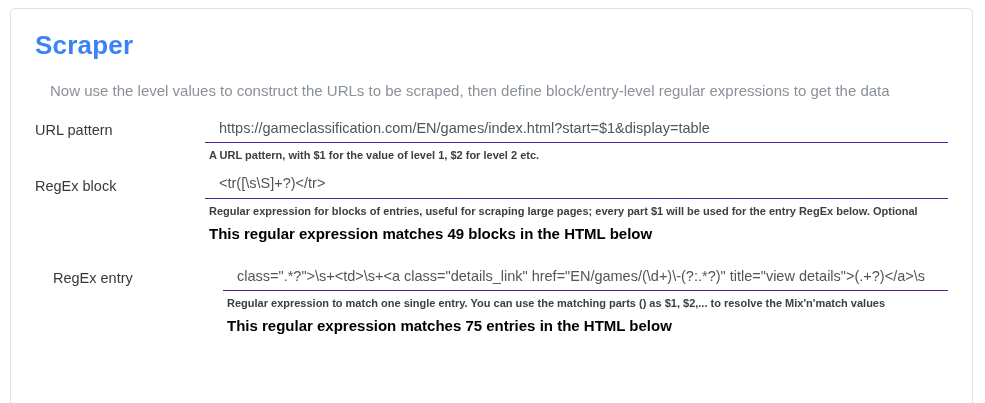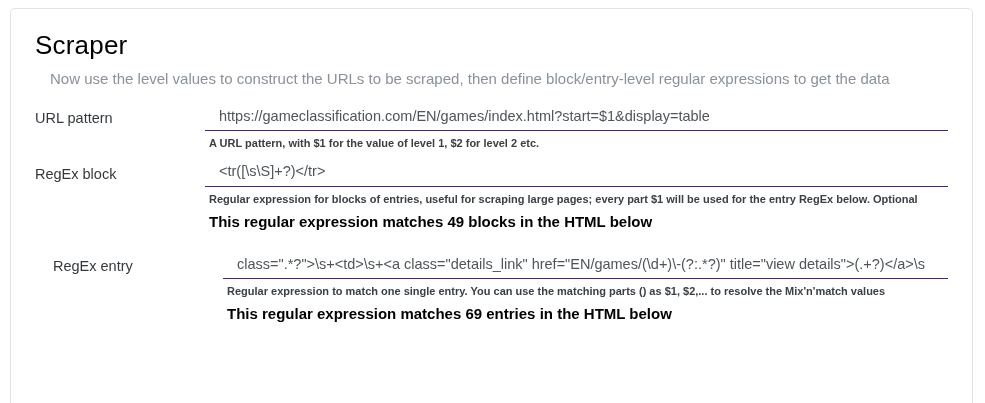--- a/index.html
+++ b/index.html
@@ -32,24 +32,24 @@
     border-radius: 5px;
   }
 
   .card-body {
     padding: 22px 24px 0 24px;
   }
 
   
   .page-title {
     font-size: 26px;
-    font-weight: 400;
-    color: #000000;
+    font-weight: 700;
+    color: #3b82f6;
     line-height: 1.15;
-    margin: 0 0 8px 0;
+    margin: 0 0 20px 0;
     letter-spacing: 0.2px;
   }
 
   .page-subtitle {
     font-size: 15px;
     font-weight: 400;
     color: #8a9199;
     line-height: 1.35;
     margin: 0 0 16px 15px;
     max-width: 912px;
@@ -148,20 +148,20 @@
           <div class="help-text">Regular expression for blocks of entries, useful for scraping large pages; every part $1 will be used for the entry RegEx below. Optional</div>
           <div class="match-note">This regular expression matches 49 blocks in the HTML below</div>
         </div>
       </div>
 
       <div class="form-row row-entry">
         <div class="field-label">RegEx entry</div>
         <div class="field-control">
           <input class="text-input" type="text" value="class=&quot;.*?&quot;&gt;\s+&lt;td&gt;\s+&lt;a class=&quot;details_link&quot; href=&quot;EN/games/(\d+)\-(?:.*?)&quot; title=&quot;view details&quot;&gt;(.+?)&lt;/a&gt;\s" style="">
           <div class="help-text">Regular expression to match one single entry. You can use the matching parts () as $1, $2,... to resolve the Mix'n'match values</div>
-          <div class="match-note">This regular expression matches 69 entries in the HTML below</div>
+          <div class="match-note">This regular expression matches 75 entries in the HTML below</div>
         </div>
       </div>
 
     </div>
   </div>
 
 </div>
 
 </body></html>

